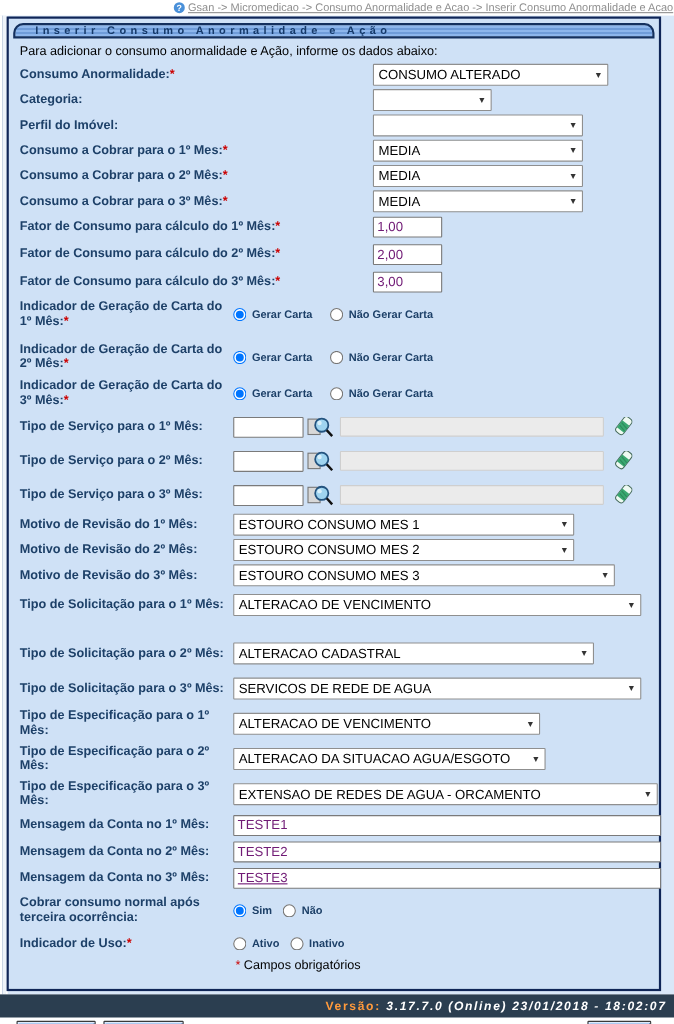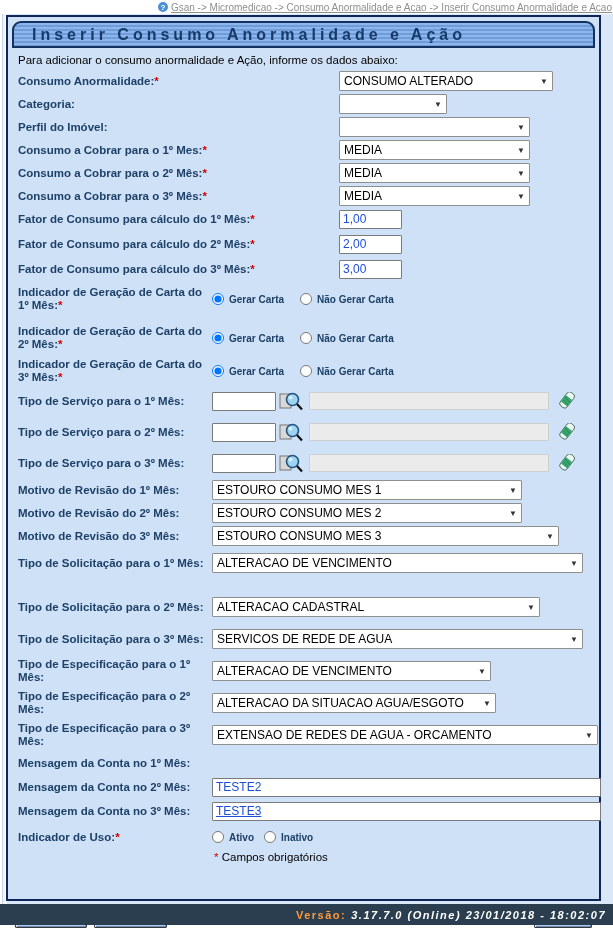--- a/index.html
+++ b/index.html
@@ -32,26 +32,26 @@
     align-items: center; justify-content: center; margin-right: 3px; flex: 0 0 auto;
   }
   .crumb { text-decoration: underline; cursor: pointer; }
   
   .main-box {
     position: absolute; left: 6px; top: 15px; width: 595px; height: 886px;
     background: #cfe1f6; border: 2px solid #0f2557;
     padding: 4px 3px 4px 3px;
   }
   .title-bar {
-    height: 27px; margin: 0 1px 3px 1px;
+    height: 14px; margin: 0 1px 3px 1px;
     border: 2px solid #14305e; border-radius: 9px 9px 0 0;
     background: repeating-linear-gradient(180deg, #8db6ec 0 2px, #6f9cd9 2px 4px);
     display: flex; align-items: center;
     padding-left: 18px;
-    color: #163a6a; font-size: 16px; font-weight: bold; letter-spacing: 4px;
+    color: #163a6a; font-size: 10px; font-weight: bold; letter-spacing: 4px;
     white-space: nowrap; overflow: hidden;
   }
   .subtitle {
     font-size: 11.5px; color: #000; padding: 3px 0 5px 7px;
   }
   .form-area { padding-left: 7px; padding-right: 4px; }
   .row { display: flex; align-items: center; min-height: 20px; margin-bottom: 3px; }
   .lbl {
     font-size: 11.5px; font-weight: bold; color: #1d4068; line-height: 13px;
     flex: 0 0 auto; padding-right: 4px;
@@ -66,21 +66,21 @@
     border: 1px solid #8f8f8f; border-radius: 1px;
     display: flex; align-items: center; padding: 0 16px 0 4px;
     font-size: 12px; color: #000; cursor: default; overflow: hidden; white-space: nowrap;
   }
   .sel .arrow {
     position: absolute; right: 4px; top: 50%; transform: translateY(-50%);
     font-size: 8px; color: #333;
   }
   input.txt {
     height: 19px; border: 1px solid #7a7a7a; background: #fff;
-    font-family: "Liberation Sans", sans-serif; font-size: 12px; color: #1d4ed8;
+    font-family: "Liberation Sans", sans-serif; font-size: 12px; color: #701a75;
     padding: 0 3px; border-radius: 1px;
   }
   .grey-field {
     height: 18px; background: #ebebeb; border: 1px solid #cfcfcf; border-radius: 1px;
   }
   .icon-btn { display: inline-flex; align-items: center; cursor: pointer; }
   
   .ropt { display: inline-flex; align-items: center; margin-right: 16px; cursor: pointer; }
   .ropt input[type=radio] { width: 12px; height: 12px; margin-right: 5px; }
   .ropt .rtext { font-size: 10px; font-weight: bold; color: #1d4068; }
@@ -391,34 +391,50 @@
       <div class="ctrl">
           <div class="sel" style="width:386px">
             <span>EXTENSAO DE REDES DE AGUA - ORCAMENTO</span>
             <span class="arrow">▼</span>
           </div>
         </div>
     </div>
 
     <div class="row" style="margin-bottom:4px">
       <div class="lbl lblB"><span>Mensagem da Conta no 1º Mês:</span></div>
+      <div class="ctrl">
+          <input class="txt" style="width: 389px;" value="TESTE1">
+        </div>
     </div>
     <div class="row" style="margin-bottom:4px">
       <div class="lbl lblB"><span>Mensagem da Conta no 2º Mês:</span></div>
       <div class="ctrl">
           <input class="txt" style="width: 389px;" value="TESTE2">
         </div>
     </div>
     <div class="row" style="margin-bottom:6px">
       <div class="lbl lblB"><span>Mensagem da Conta no 3º Mês:</span></div>
       <div class="ctrl">
           <input class="txt" style="width: 389px; text-decoration: underline;" value="TESTE3">
         </div>
     </div>
 
+    <div class="row" style="min-height:28px;margin-bottom:6px">
+      <div class="lbl lblB"><span>Cobrar consumo normal após terceira ocorrência:</span></div>
+      <div class="ctrl">
+        <label class="ropt" style="margin-right:10px">
+            <input type="radio" name="cobrar_normal" checked="" style="">
+            <span class="rtext">Sim</span>
+          </label>
+        <label class="ropt">
+            <input type="radio" name="cobrar_normal" style="">
+            <span class="rtext">Não</span>
+          </label>
+      </div>
+    </div>
 
     <div class="row" style="margin-bottom:0">
       <div class="lbl lblB"><span>Indicador de Uso:</span><span class="req">*</span></div>
       <div class="ctrl">
         <label class="ropt" style="margin-right:10px">
             <input type="radio" name="indicador_uso" style="">
             <span class="rtext">Ativo</span>
           </label>
         <label class="ropt">
             <input type="radio" name="indicador_uso" style="">

